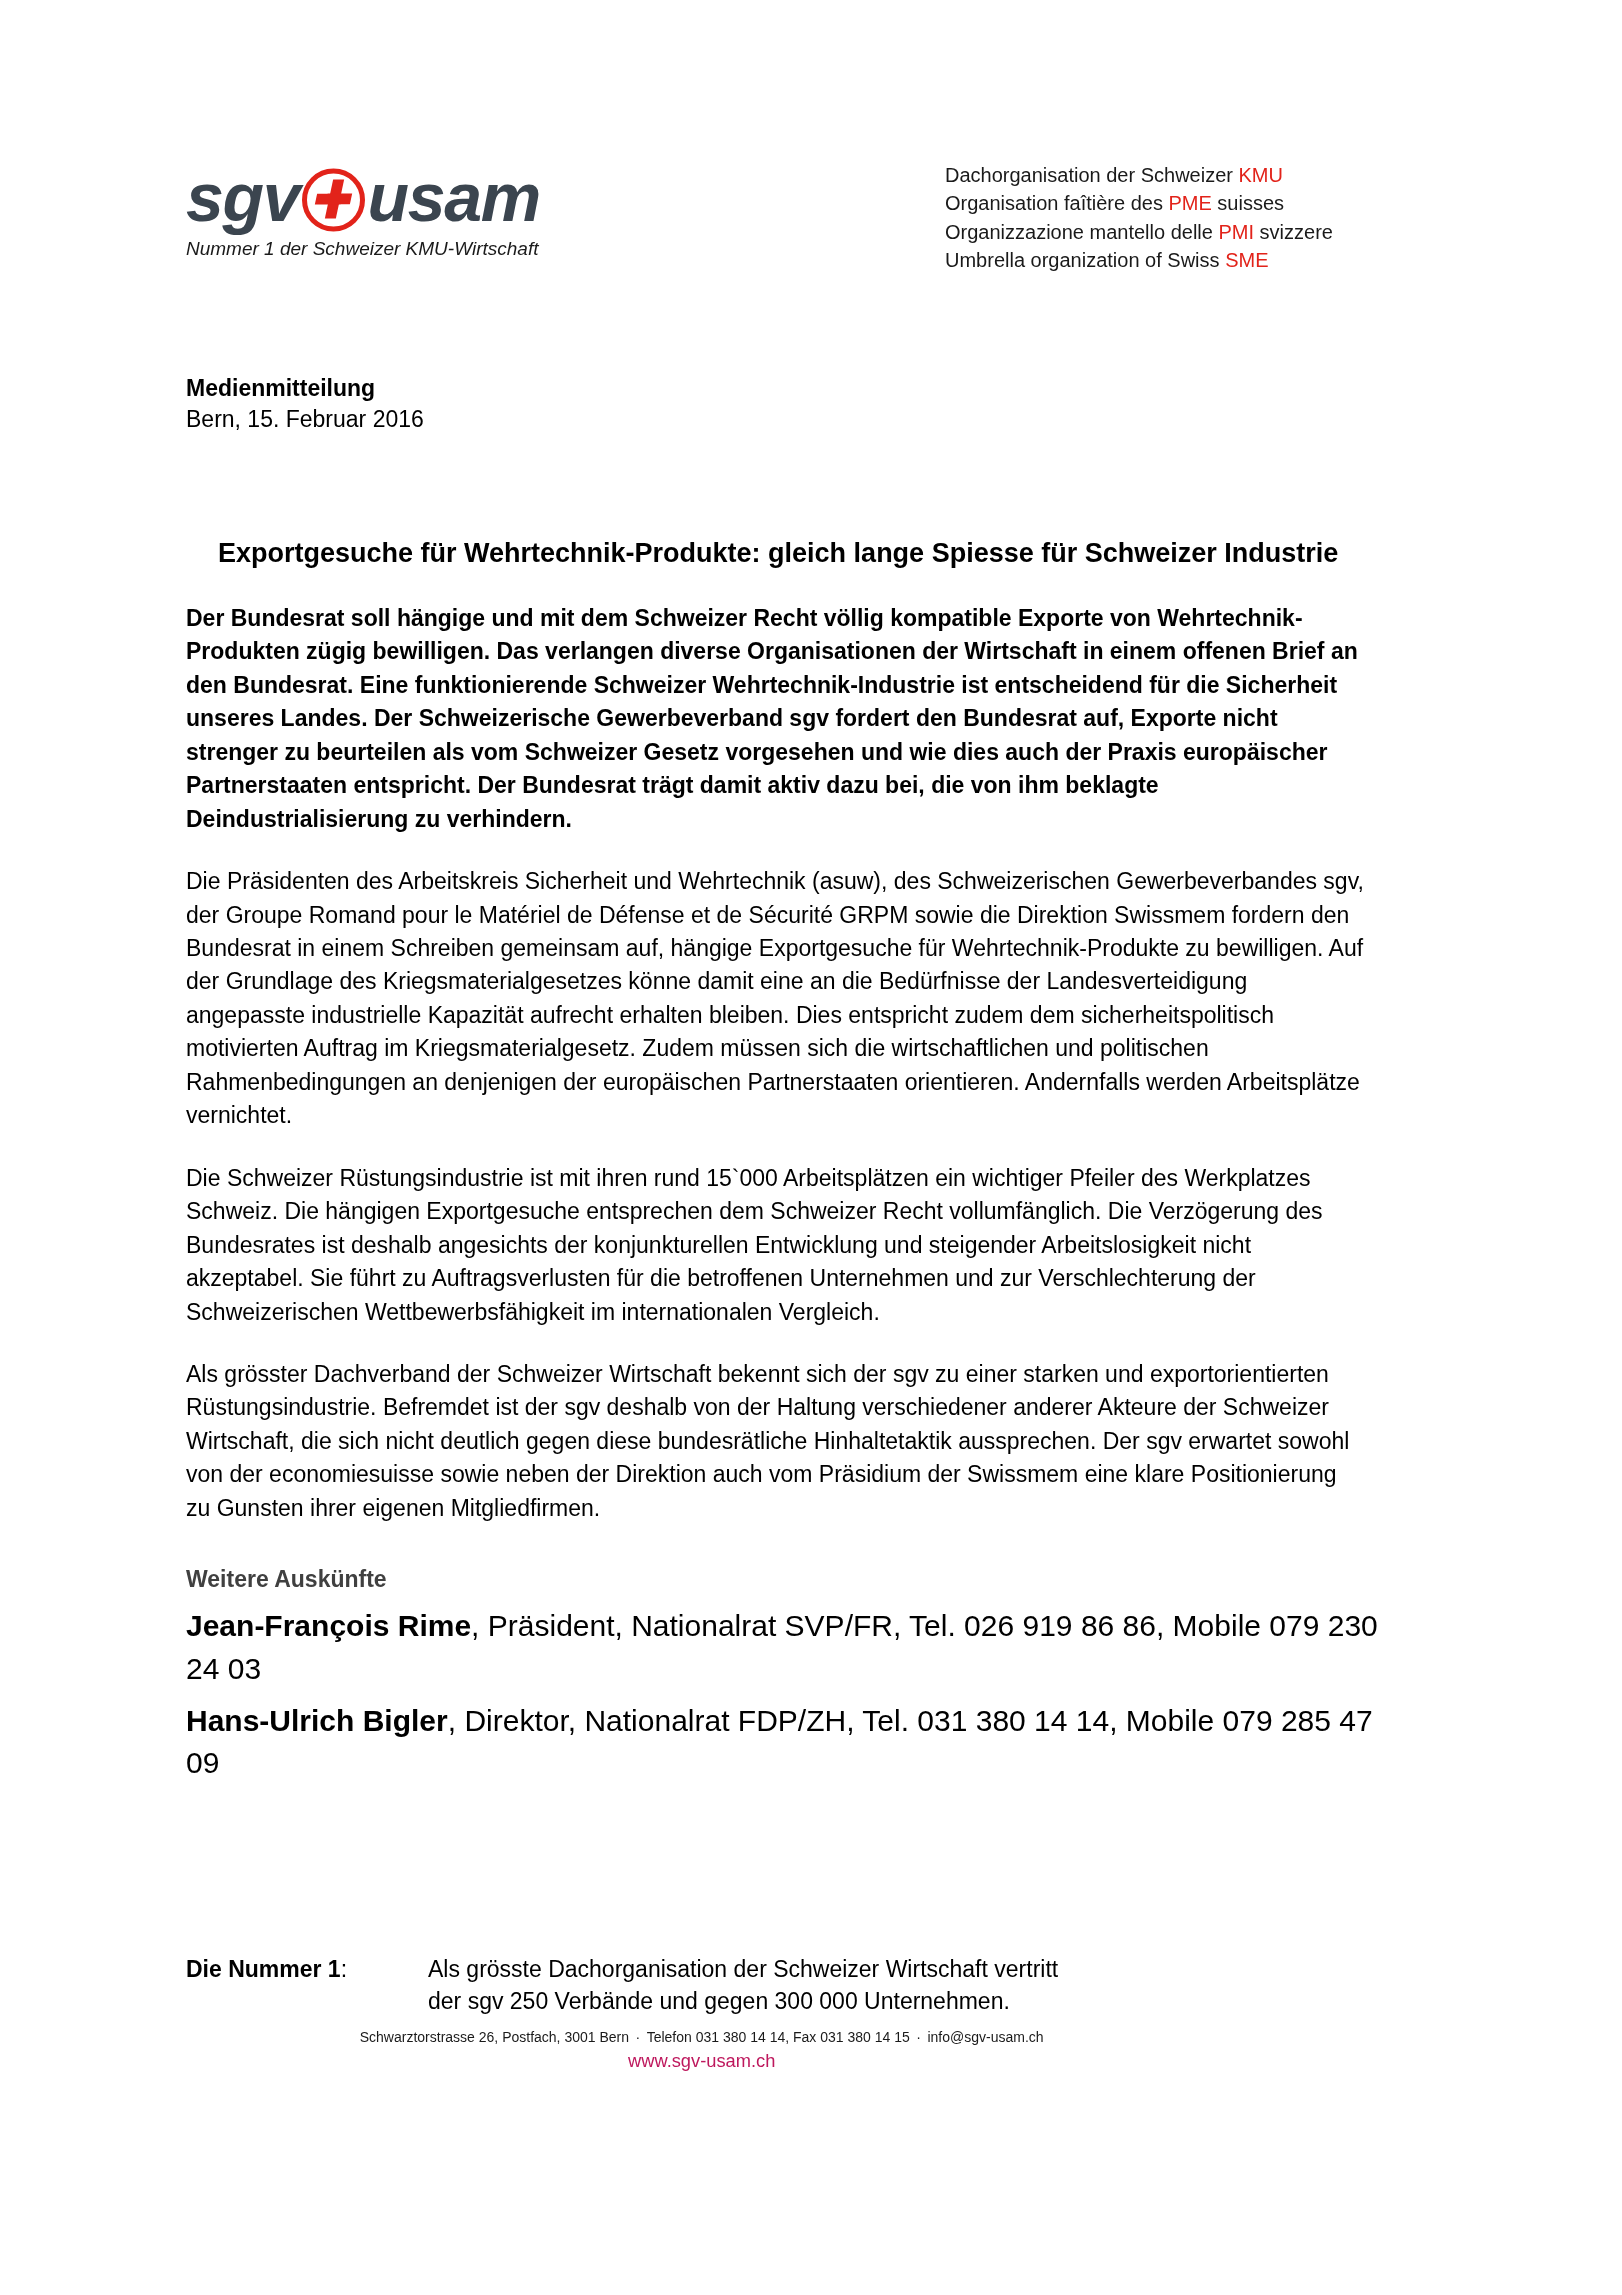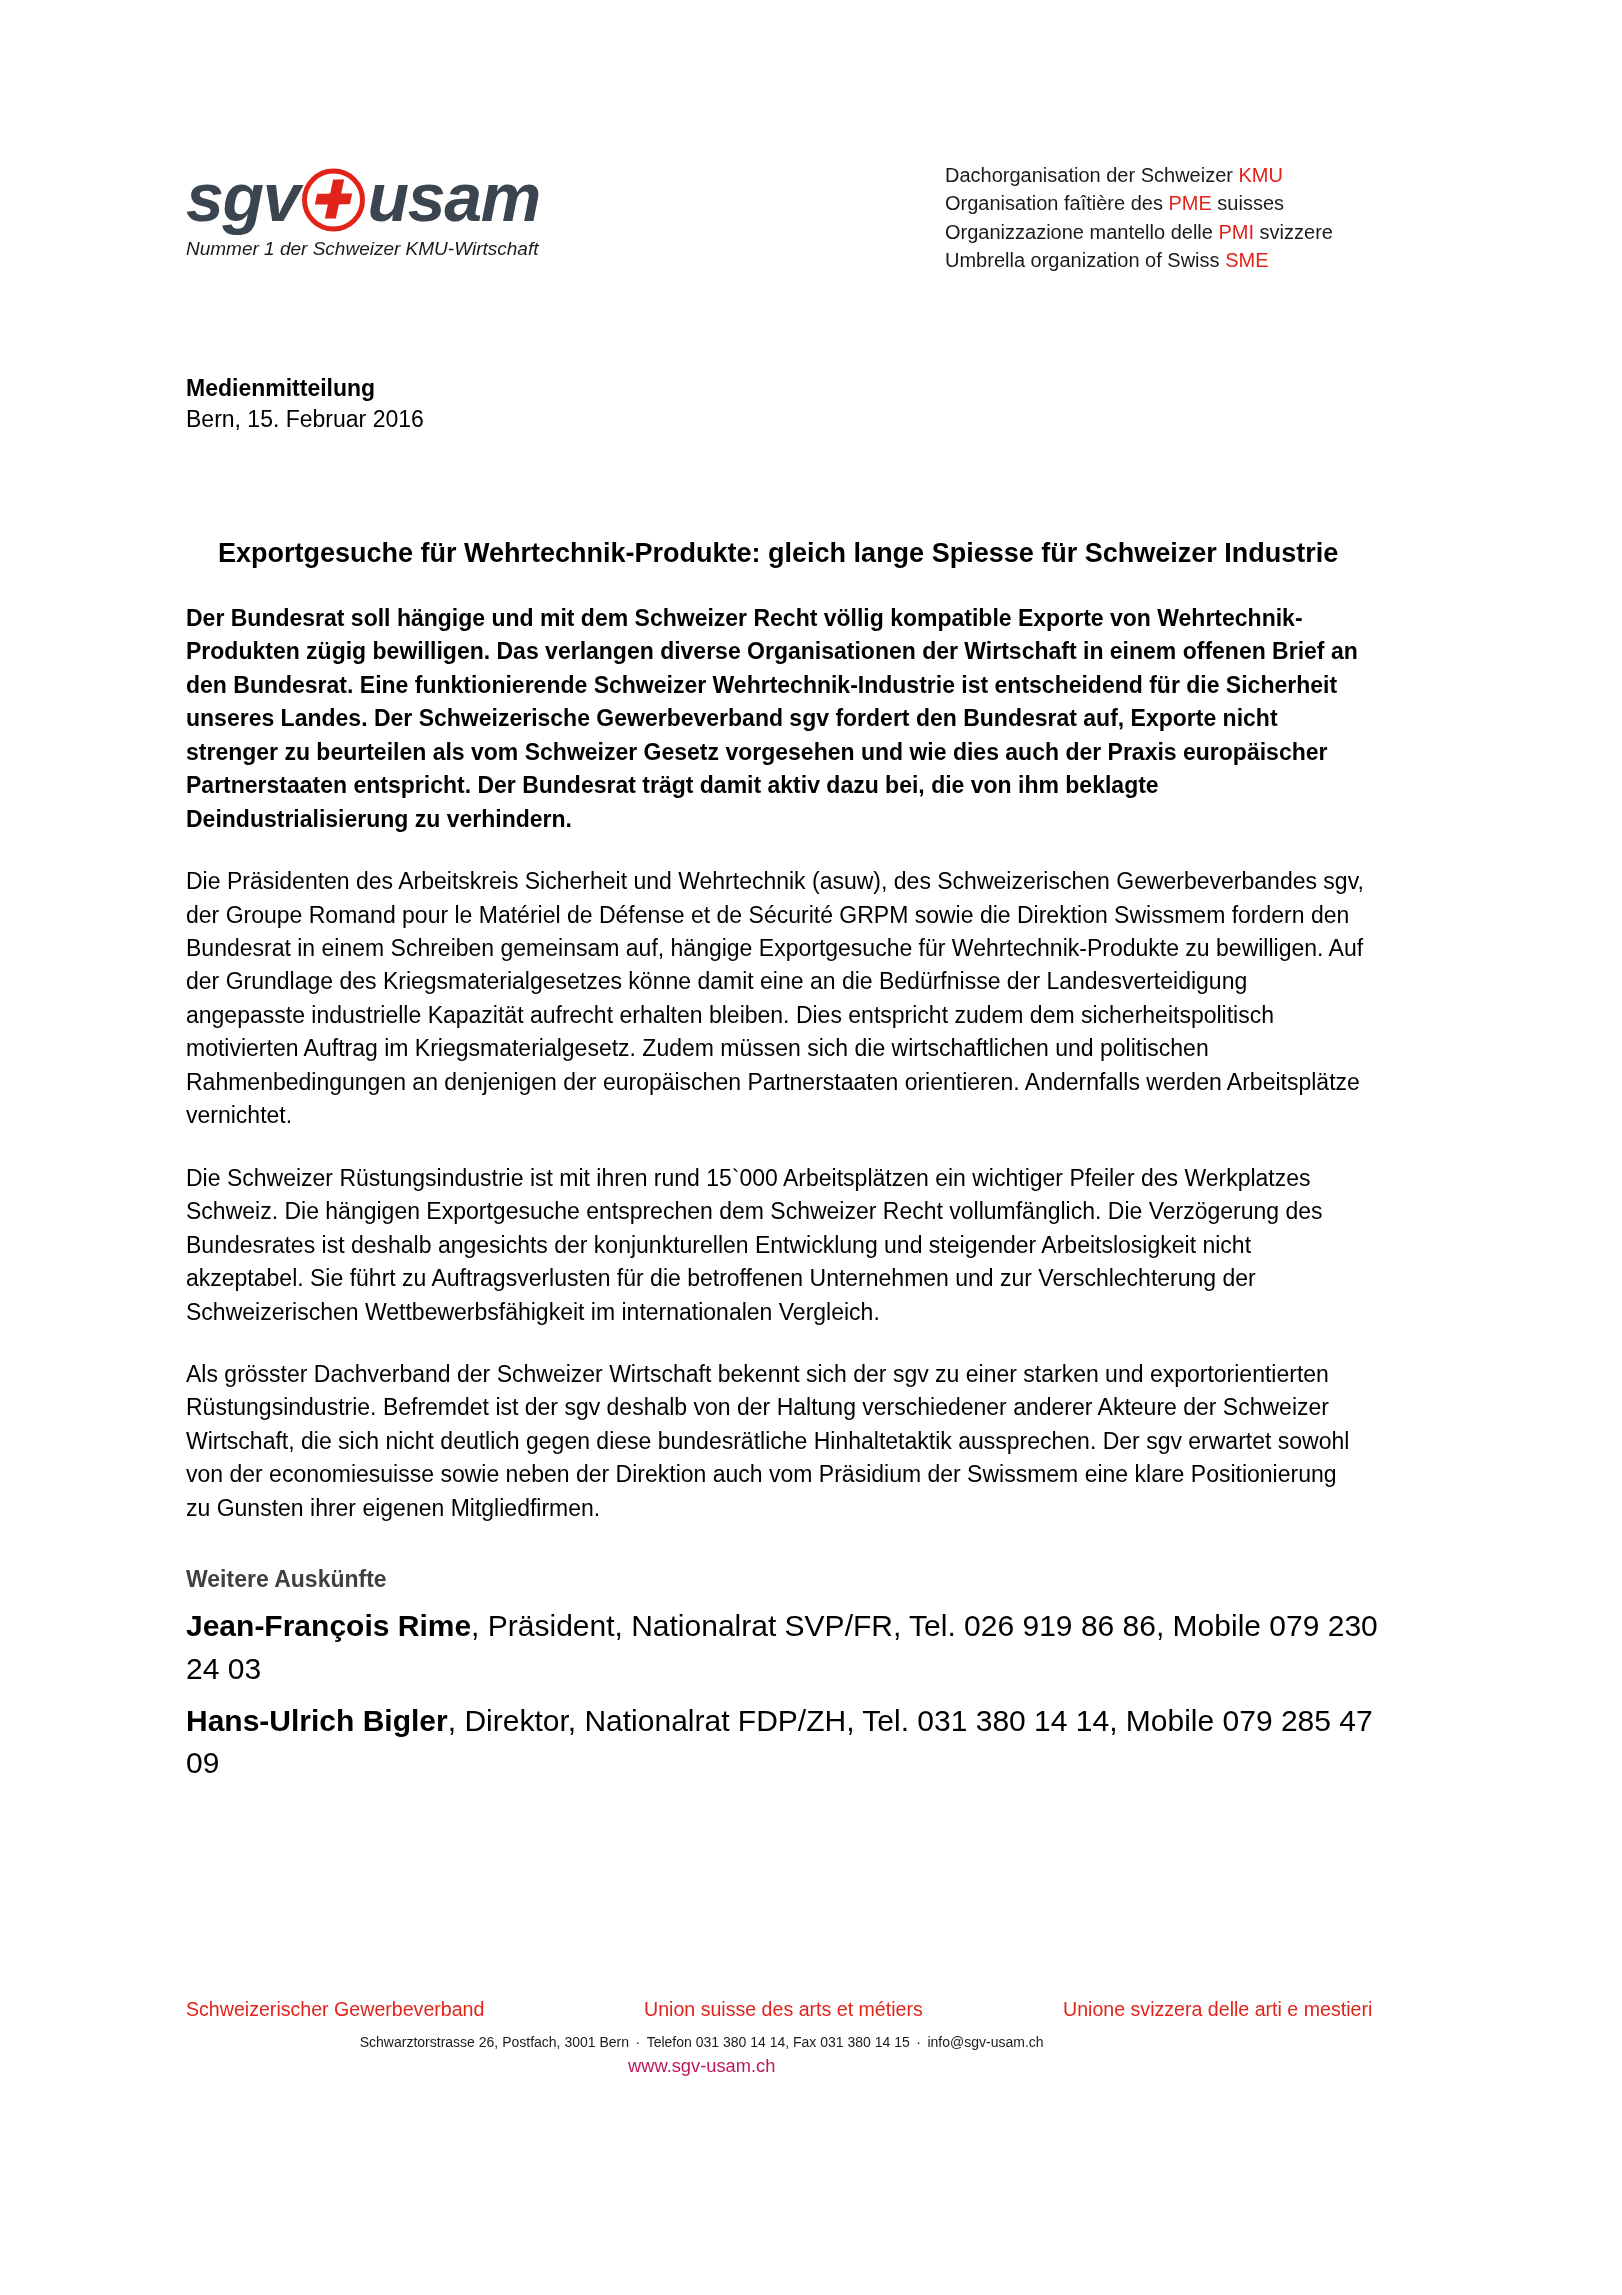--- a/index.html
+++ b/index.html
@@ -297,26 +297,30 @@
       <span class="contact-name">Jean-François Rime</span><span>, Präsident, Nationalrat SVP/FR, Tel. 026 919 86 86, Mobile 079 230 24 03</span>
     </div>
     <div class="contact-line">
       <span class="contact-name">Hans-Ulrich Bigler</span><span>, Direktor, Nationalrat FDP/ZH, Tel. 031 380 14 14, Mobile 079 285 47 09</span>
     </div>
 
   </div>
 
   <div class="footer">
 
-
-    <div class="org-row">
-      <div class="org-de">Schweizerischer Gewerbeverband</div>
-      <div class="org-fr">Union suisse des arts et métiers</div>
-      <div class="org-it">Unione svizzera delle arti e mestieri</div>
-    </div>
+    <div class="nummer-row">
+      <div class="nummer-label">
+        <b>Die Nummer 1</b><span>:</span>
+      </div>
+      <div class="nummer-text">
+        <div>Als grösste Dachorganisation der Schweizer Wirtschaft vertritt</div>
+        <div>der sgv 250 Verbände und gegen 300 000 Unternehmen.</div>
+      </div>
+    </div>
+
 
     <div class="address">
       <span>Schwarztorstrasse 26, Postfach, 3001 Bern</span><span class="sep">·</span><span>Telefon 031 380 14 14, Fax 031 380 14 15</span><span class="sep">·</span><span>info@sgv-usam.ch</span>
     </div>
     <div class="website">www.sgv-usam.ch</div>
 
   </div>
 
 </div>
 

